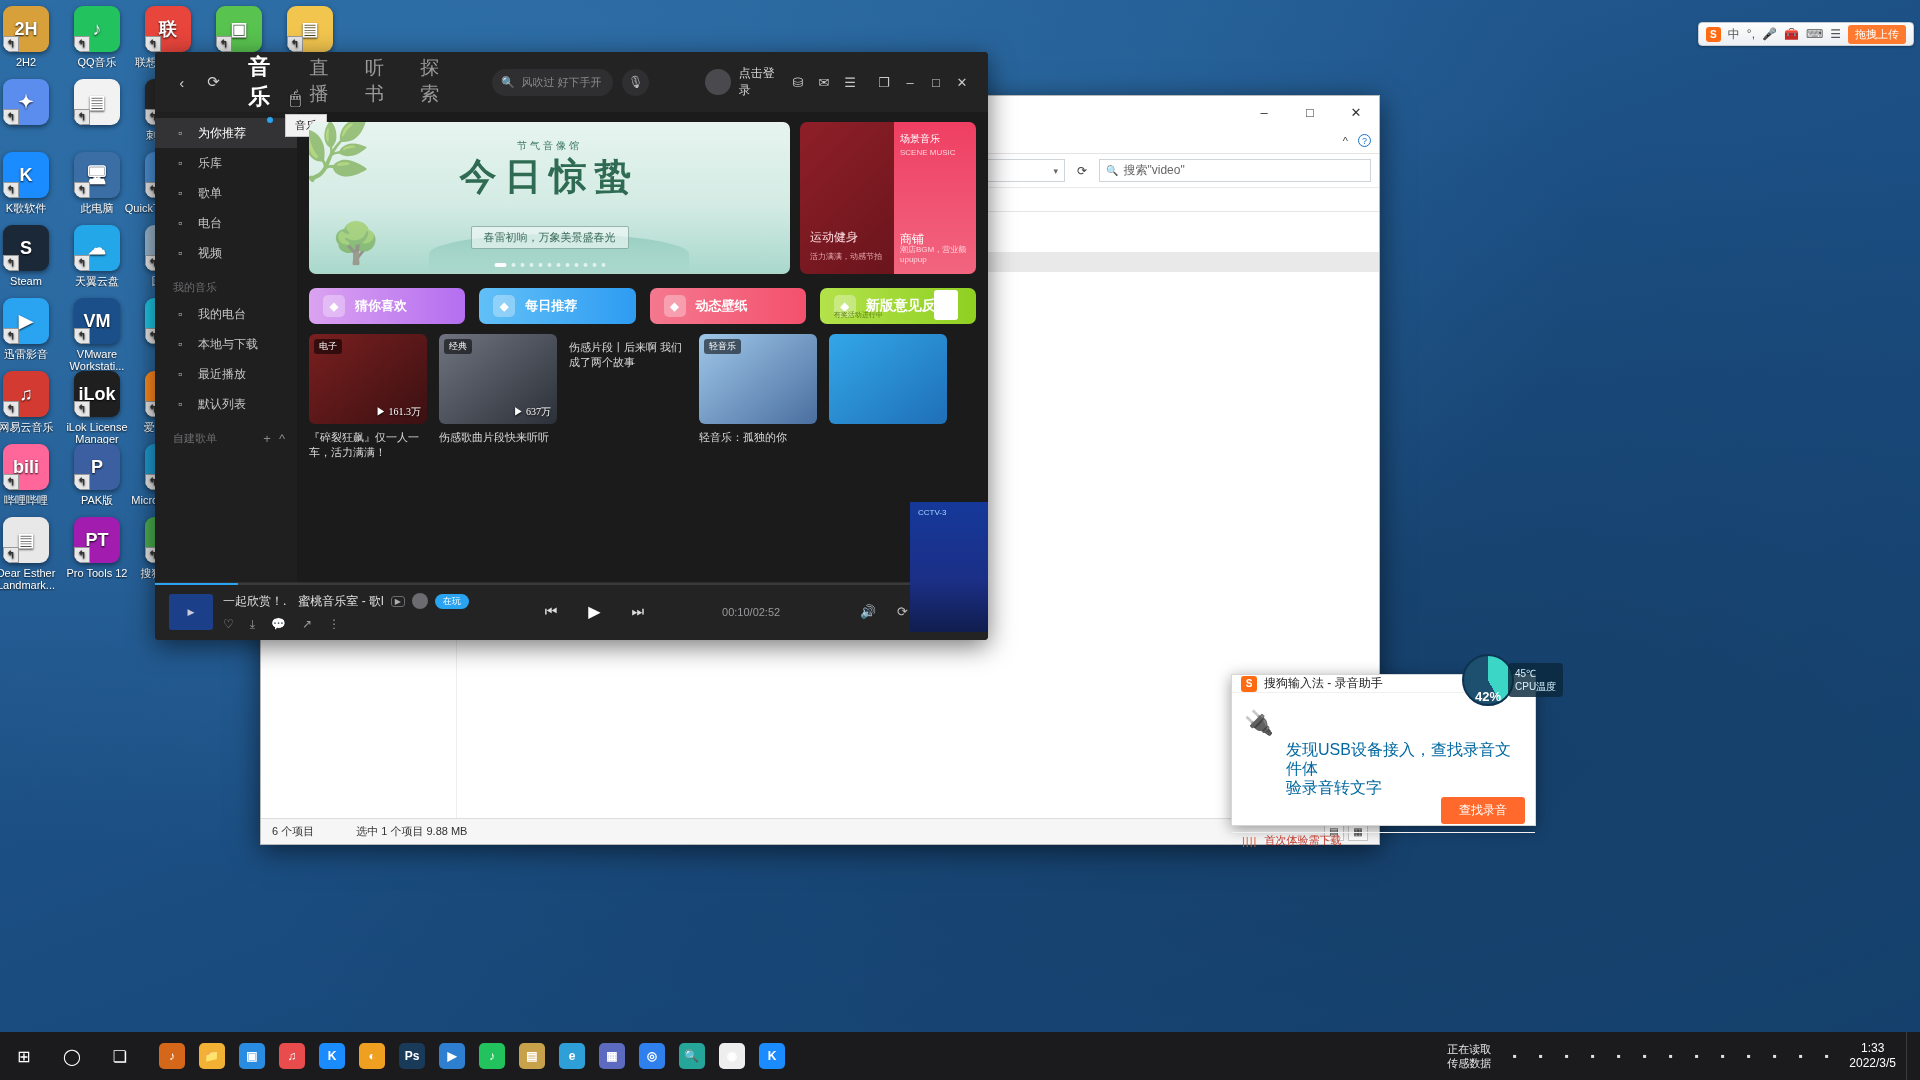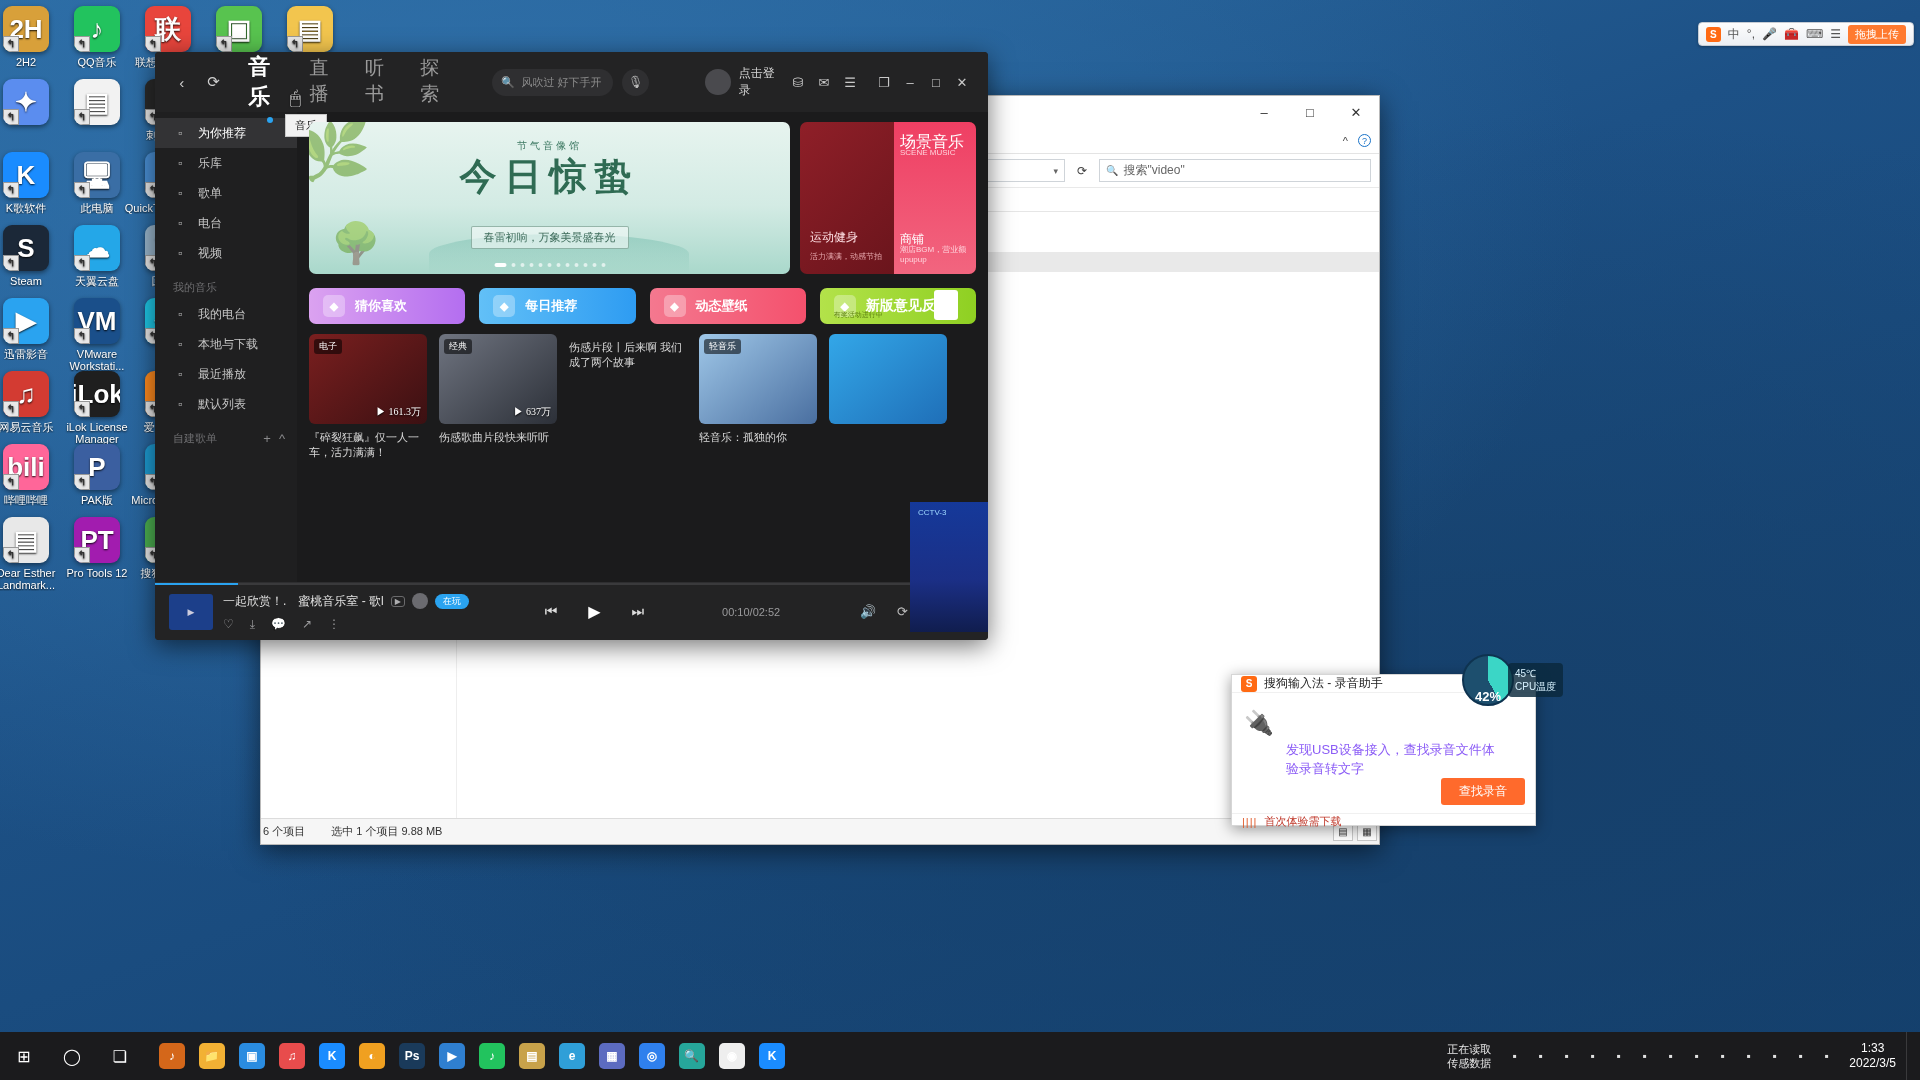--- a/index.html
+++ b/index.html
@@ -21,21 +21,21 @@
   #icon-grid{ position:absolute; left:4px; top:2px; width:230px; }
   .dicon{
     position:absolute; width:96px; text-align:center;
     color:#fff; font-size:11px; line-height:12px;
     text-shadow:0 1px 2px rgba(0,0,0,.9);
     cursor:default; user-select:none;
   }
   .dicon .glyph{
     width:46px;height:46px;margin:0 auto 4px;border-radius:9px;
     display:flex;align-items:center;justify-content:center;
-    font-size:26px;color:#fff;font-weight:bold;
+    font-size:18px;color:#fff;font-weight:bold;
     box-shadow:0 2px 5px rgba(0,0,0,.45);
     position:relative; overflow:hidden;
   }
   .dicon .nm{display:block;max-height:26px;overflow:hidden;}
   .shortcut:after{
     content:"↰"; position:absolute; left:0; bottom:0;
     width:14px;height:14px;background:#e8e8e8;color:#333;
     font-size:10px;line-height:14px;border:1px solid #999;
   }
   
@@ -86,21 +86,21 @@
   .lst-head{ height:24px;display:flex;align-items:center;border-bottom:1px solid #e6e6e6;
     font-size:12px;color:#333; }
   .lst-head div{ padding-left:8px;border-right:1px solid #eee;height:24px;
     display:flex;align-items:center; }
   .lst-row{ height:20px;display:flex;align-items:center;font-size:12px;color:#222; }
   .lst-row.sel{ background:#e9e9e9; }
   .lst-row div{ padding-left:8px; }
   .c-type{width:168px;} .c-size{width:128px;text-align:right;padding-right:14px;}
   .c-dur{width:120px;}
   #explorer .ex-status{ height:26px;border-top:1px solid #dcdcdc;background:#f6f6f6;
-    display:flex;align-items:center;gap:26px;padding:0 2px;font-size:11px;color:#333;}
+    display:flex;align-items:center;gap:42px;padding:0 11px;font-size:11px;color:#333;}
   #explorer .ex-status .right{ margin-left:auto;display:flex;gap:4px; }
   .vbtn{width:20px;height:18px;border:1px solid #c9c9c9;background:#fff;
     display:flex;align-items:center;justify-content:center;font-size:10px;}
 
   
   #kugou{ left:155px; top:52px; width:833px; height:588px;
     background:#232324; color:#e8e8e8; border-radius:4px; overflow:hidden;
     display:flex; flex-direction:column; }
   #kg-top{ height:60px; display:flex; align-items:center; padding:0 14px;
     background:#232324; position:relative; flex:0 0 60px; }
@@ -155,21 +155,21 @@
     display:flex; gap:5px; }
   #kg-dots i{ width:4px;height:4px;border-radius:2px;background:rgba(255,255,255,.65);display:block; }
   #kg-dots i.on{ width:12px;background:#fff; }
   .side-card{ width:176px; border-radius:7px; position:relative; overflow:hidden;
     background:linear-gradient(135deg,#8f1f28 0%,#5e1118 100%); }
   .side-card .b1{ position:absolute; left:10px; bottom:28px; font-size:12px; color:#ffe0e4; }
   .side-card .b2{ position:absolute; left:10px; bottom:12px; font-size:8px; color:#e3a3a9; }
   .side-card .gift{ position:absolute; right:6px; top:26px; font-size:44px; }
   .pinkcard{ position:absolute; right:0; top:0; width:82px; height:100%;
     background:linear-gradient(180deg,#ef3f63 0%,#f2657f 100%); }
-  .pinkcard .p1{ position:absolute; left:6px; top:10px; font-size:16px; color:#fff; }
+  .pinkcard .p1{ position:absolute; left:6px; top:10px; font-size:10px; color:#fff; }
   .pinkcard .p2{ position:absolute; left:6px; top:26px; font-size:8px; color:#ffd2db; }
   .pinkcard .p3{ position:absolute; left:6px; bottom:26px; font-size:12px; color:#fff; }
   .pinkcard .p4{ position:absolute; left:6px; bottom:10px; font-size:8px; color:#ffd2db; }
   #kg-quick{ display:flex; gap:14px; margin-top:14px; height:36px; }
   .qbtn{ flex:1; border-radius:7px; display:flex; align-items:center; gap:10px;
     padding-left:14px; font-size:13px; color:#fff; font-weight:bold; }
   .qbtn .qi{ width:22px;height:22px;border-radius:5px;background:rgba(255,255,255,.32);
     display:flex;align-items:center;justify-content:center;font-size:11px; }
   #q1{ background:linear-gradient(90deg,#dba2f0,#b46ef0); }
   #q2{ background:linear-gradient(90deg,#62c0f7,#2e9cf2); }
@@ -226,21 +226,21 @@
   #sg-note{ position:absolute; left:1231px; top:674px; width:305px; height:152px;
     background:#fff; border:1px solid #d6d6d6; box-shadow:0 3px 14px rgba(0,0,0,.4);
     display:flex; flex-direction:column; }
   #sg-note .hd{ height:30px;display:flex;align-items:center;gap:7px;padding:0 9px;
     font-size:12px;color:#222;border-bottom:1px solid #f0f0f0; }
   #sg-note .hd .lg{ width:16px;height:16px;border-radius:3px;background:#ff6a13;color:#fff;
     font-size:10px;display:flex;align-items:center;justify-content:center;font-weight:bold; }
   #sg-note .bd{ flex:1;display:flex;padding:8px 10px 0 10px;gap:10px; }
   #sg-note .usb{ width:34px;height:44px;flex:0 0 34px;display:flex;align-items:center;
     justify-content:center;font-size:24px;color:#8a8a8a; }
-  #sg-note .tx{ font-size:13px;color:#8b5cf6;line-height:19px;margin-top:39px; }
+  #sg-note .tx{ font-size:16px;color:#0369a1;line-height:19px;margin-top:39px; }
   #sg-note .act{ display:flex;justify-content:flex-end;padding:0 10px 8px; }
   #sg-note .act .b{ background:#ff6a2c;color:#fff;font-size:12px;
     padding:5px 18px;border-radius:3px; }
   #sg-note .ft{ height:26px;border-top:1px solid #f0f0f0;display:flex;align-items:center;
     gap:7px;padding:0 10px;font-size:11px;color:#c0392b; }
   #sg-note .ft .bars{ color:#e05a2b; letter-spacing:1px; }
 
   
   #cpu-w{ position:absolute; left:1462px; top:654px; display:flex; align-items:center; }
   #cpu-w .circ{ width:52px;height:52px;border-radius:50%;

